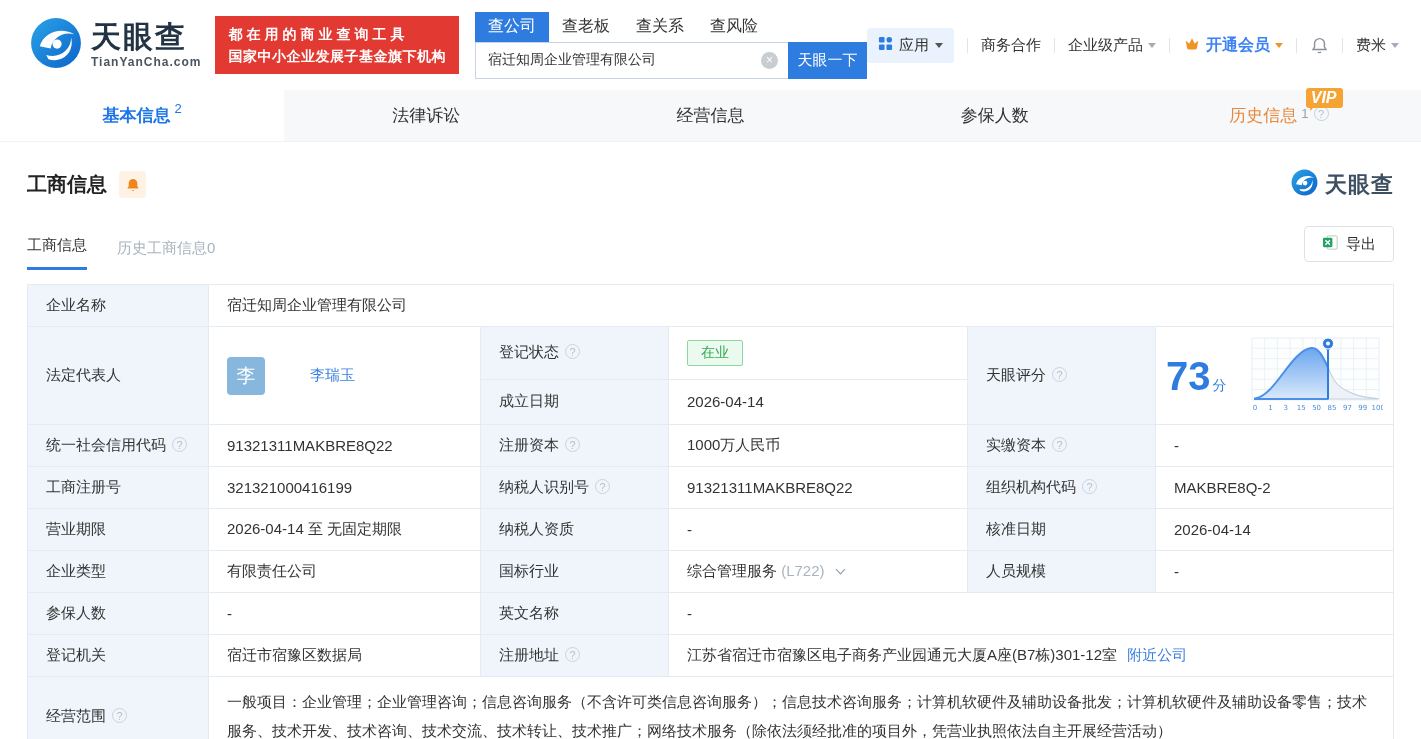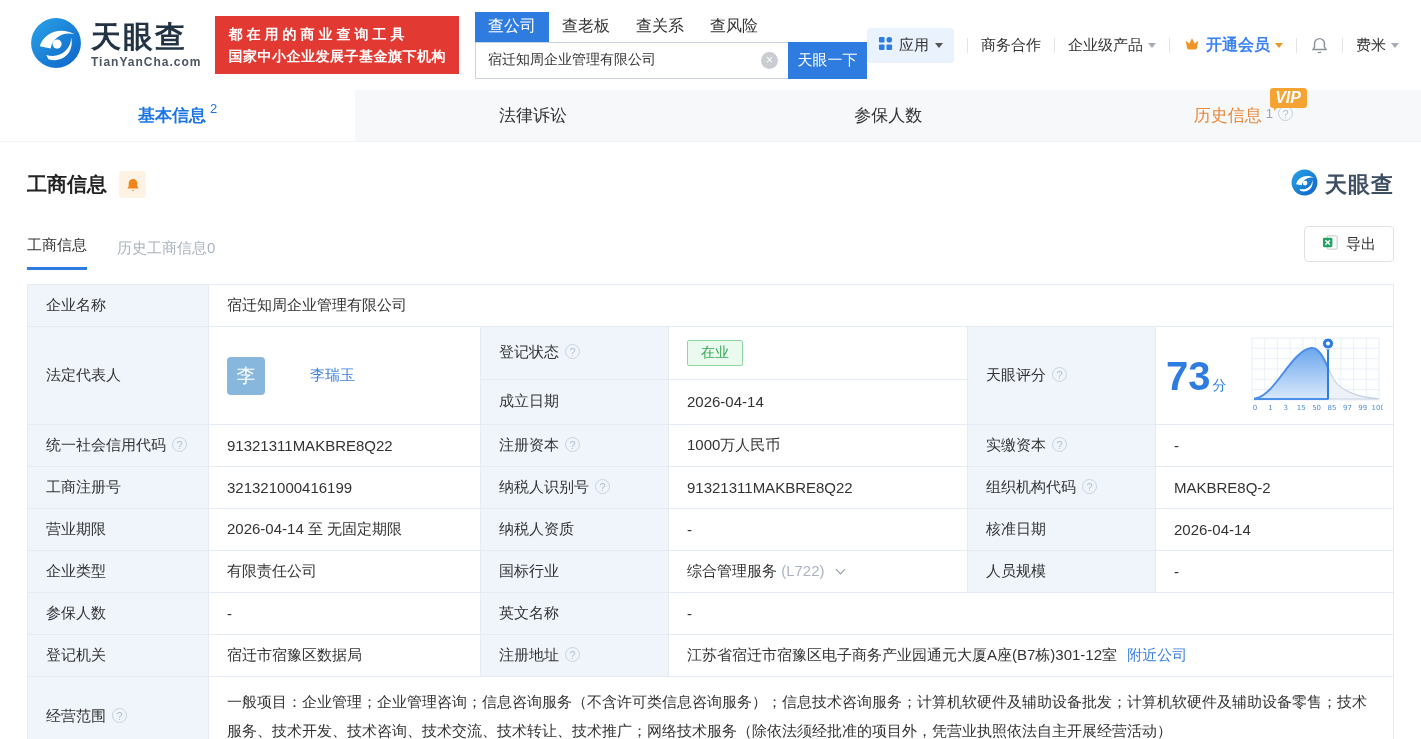--- a/index.html
+++ b/index.html
@@ -176,20 +176,25 @@
       <span class="count">2</span>
     </span>
   </div>
   <div class="tab">
       <span class="tab-inner">
         <span>法律诉讼</span>
       </span>
     </div>
   <div class="tab">
       <span class="tab-inner">
+        <span>经营信息</span>
+      </span>
+    </div>
+  <div class="tab">
+      <span class="tab-inner">
         <span>参保人数</span>
       </span>
     </div>
   <div class="tab history">
     <span class="tab-inner">
       <span>历史信息</span>
       <span class="count">1</span>
       <span class="qcircle">?</span>
       <span class="vip-badge">VIP</span>
     </span>

